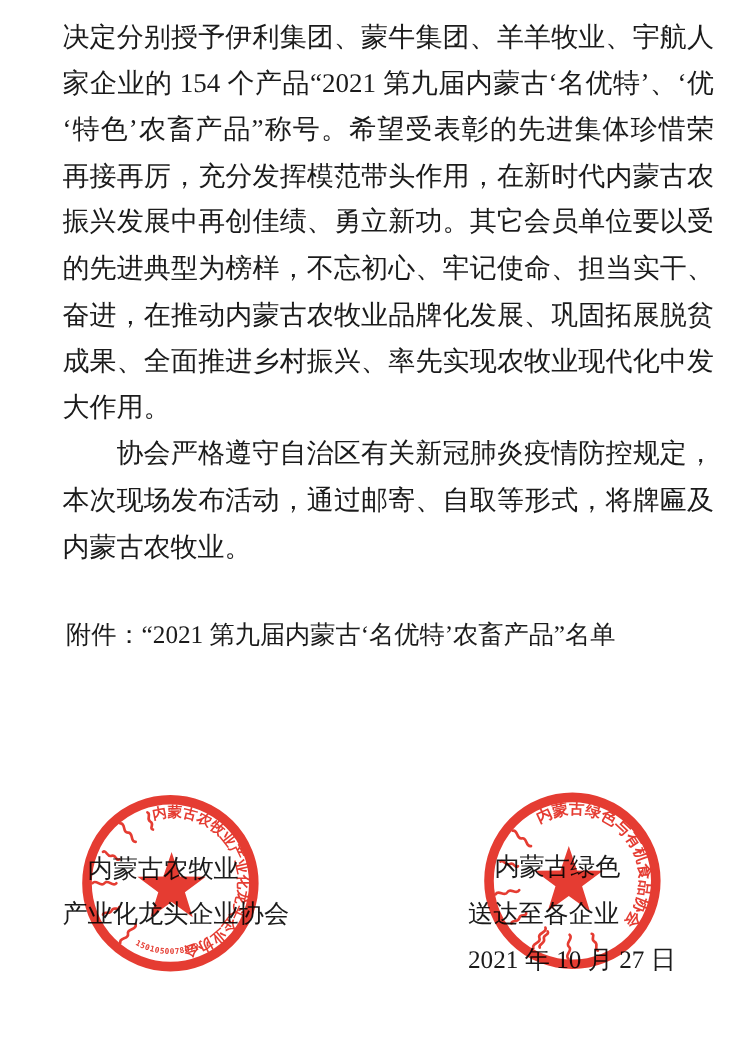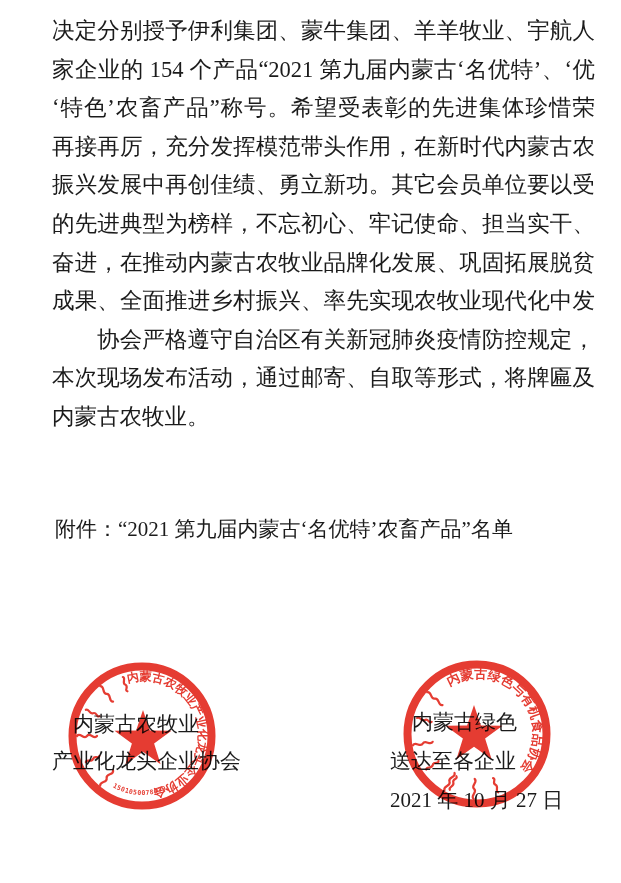--- a/index.html
+++ b/index.html
@@ -72,20 +72,21 @@
 
   <div class="body-text" id="body-text">
       <div class="line just">决定分别授予伊利集团、蒙牛集团、羊羊牧业、宇航人等 66</div>
       <div class="line just">家企业的 154 个产品“2021 第九届内蒙古‘名优特’、‘优质’、</div>
       <div class="line just">‘特色’农畜产品”称号。希望受表彰的先进集体珍惜荣誉、</div>
       <div class="line just">再接再厉，充分发挥模范带头作用，在新时代内蒙古农牧业</div>
       <div class="line just">振兴发展中再创佳绩、勇立新功。其它会员单位要以受表彰</div>
       <div class="line just">的先进典型为榜样，不忘初心、牢记使命、担当实干、砥砺</div>
       <div class="line just">奋进，在推动内蒙古农牧业品牌化发展、巩固拓展脱贫攻坚</div>
       <div class="line just">成果、全面推进乡村振兴、率先实现农牧业现代化中发挥更</div>
+      <div class="line">大作用。</div>
       <div class="line just indent">协会严格遵守自治区有关新冠肺炎疫情防控规定，取消</div>
       <div class="line just">本次现场发布活动，通过邮寄、自取等形式，将牌匾及证书</div>
       <div class="line">内蒙古农牧业。</div>
     </div>
 
   <div class="attachment">附件：“2021 第九届内蒙古‘名优特’农畜产品”名单</div>
 
   <div class="sig-left" id="sig-left">
       <div class="sig-line">内蒙古农牧业</div>
       <div class="sig-line">产业化龙头企业协会</div>

